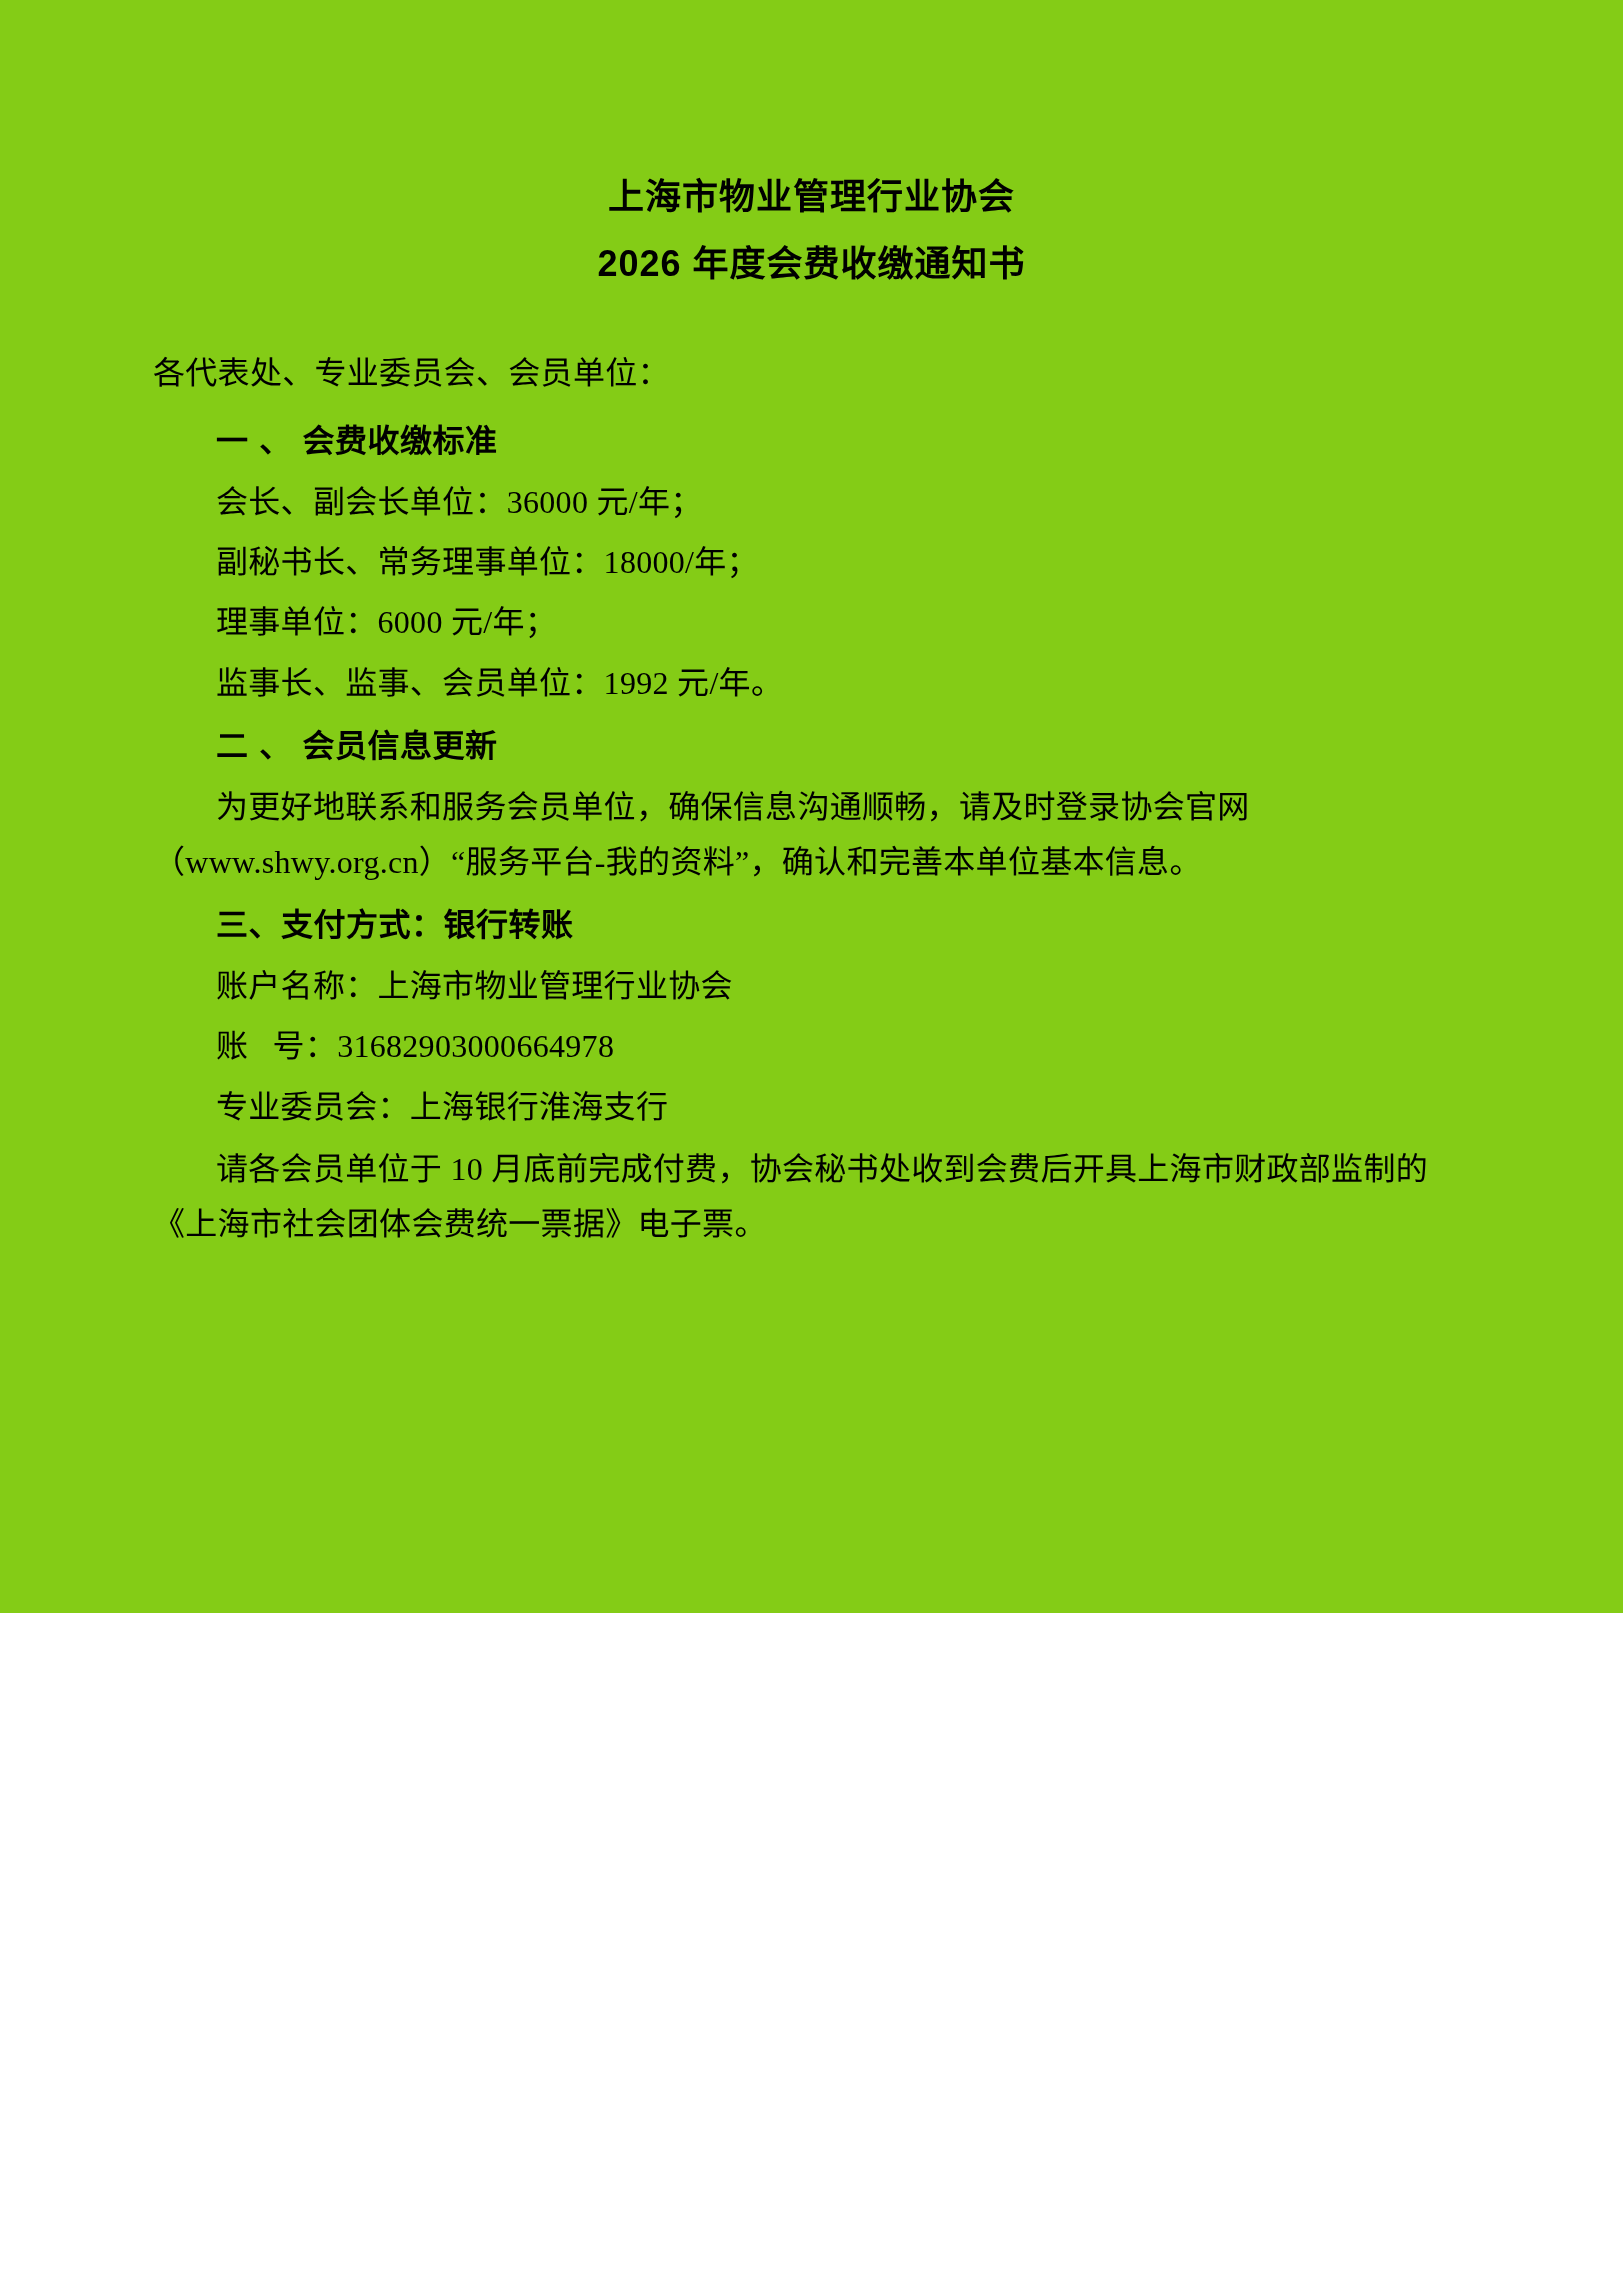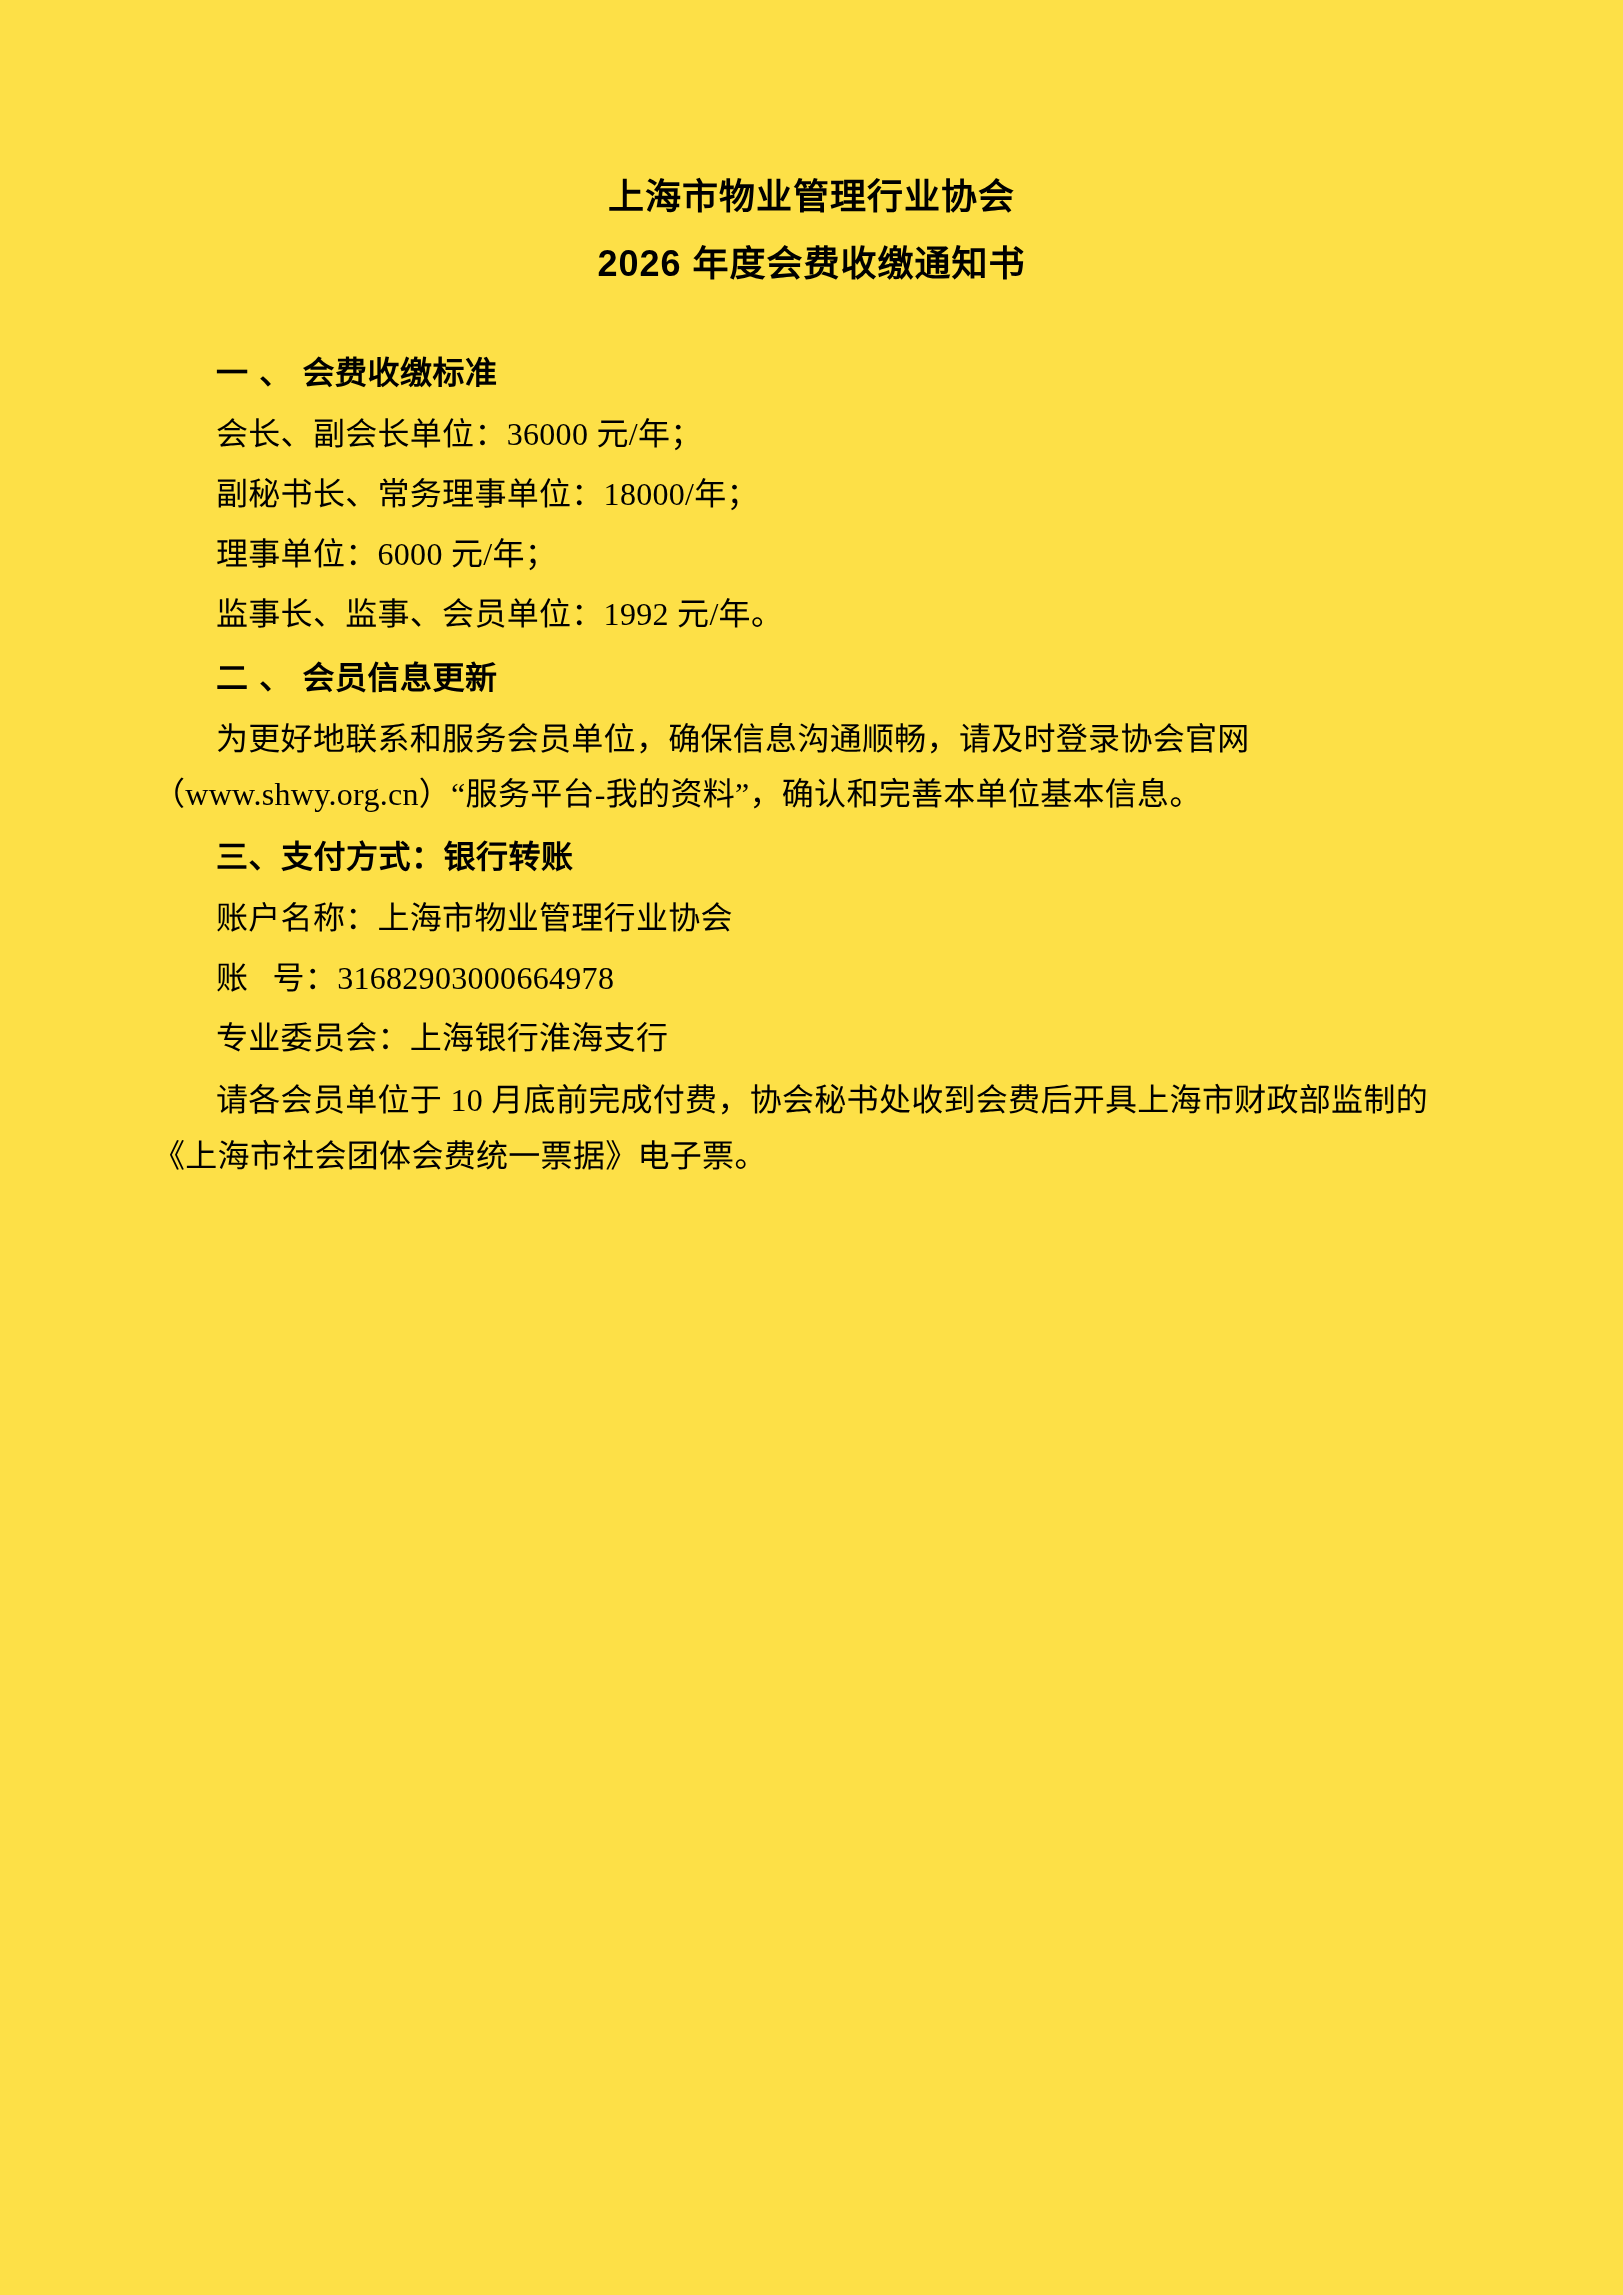--- a/index.html
+++ b/index.html
@@ -10,23 +10,23 @@
   body {
     width: 1623px;
     height: 2295px;
     font-family: "Liberation Serif", "DejaVu Serif", serif;
     color: #000000;
     -webkit-font-smoothing: antialiased;
   }
   .page {
     box-sizing: border-box;
     width: 1623px;
-    height: 2295px;
+    height: 1613px;
     padding: 169px 153px 0 153px;
-    background: #fde047;
+    background: #84cc16;
   }
   .doc-title {
     text-align: center;
     font-family: "Liberation Sans", "DejaVu Sans", sans-serif;
     font-weight: bold;
     font-size: 36px;
     line-height: 1.55;
     letter-spacing: 1px;
   }
   .doc-title .line1 {
@@ -82,20 +82,21 @@
 
 <div class="page">
 
   <div class="doc-title">
     <span class="line1">上海市物业管理行业协会</span>
     <span class="line2">2026 年度会费收缴通知书</span>
   </div>
 
   <div class="body-block">
 
+    <p class="salutation">各代表处、专业委员会、会员单位：</p>
 
 
     <p class="heading">
       <span class="num-gap">一、</span><span>会费收缴标准</span>
     </p>
     <p class="list-line">会长、副会长单位：36000 元/年；</p>
     <p class="list-line">副秘书长、常务理事单位：18000/年；</p>
     <p class="list-line">理事单位：6000 元/年；</p>
     <p class="list-line">监事长、监事、会员单位：1992 元/年。</p>
 

